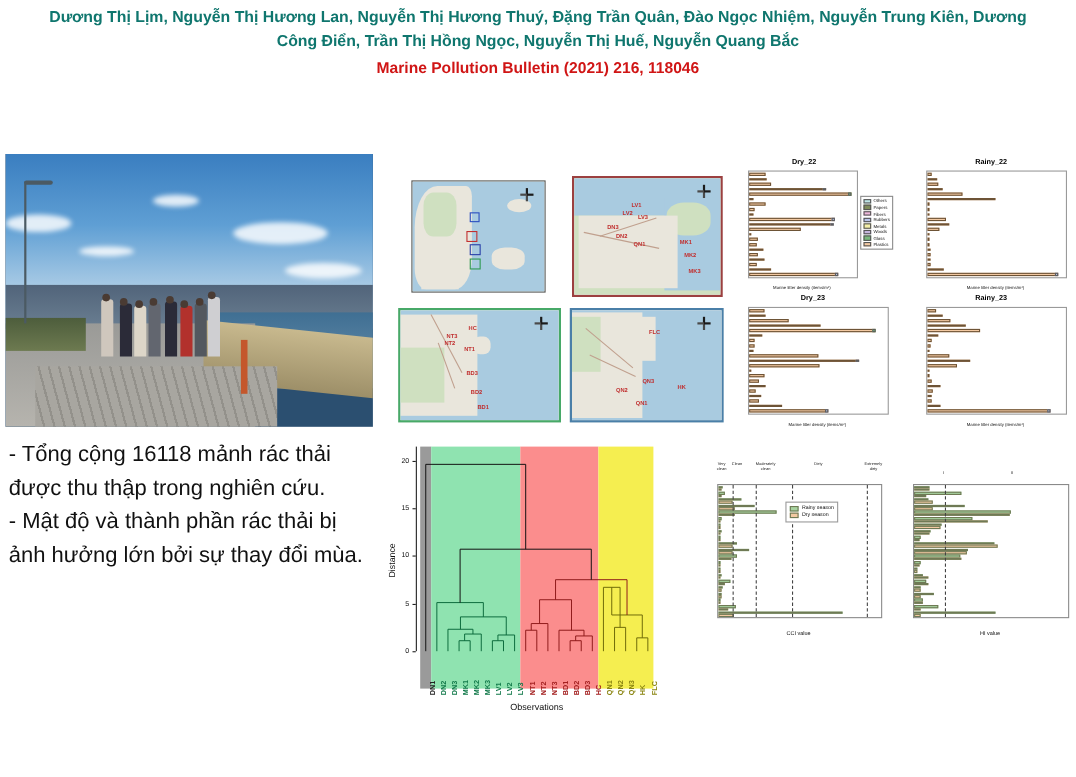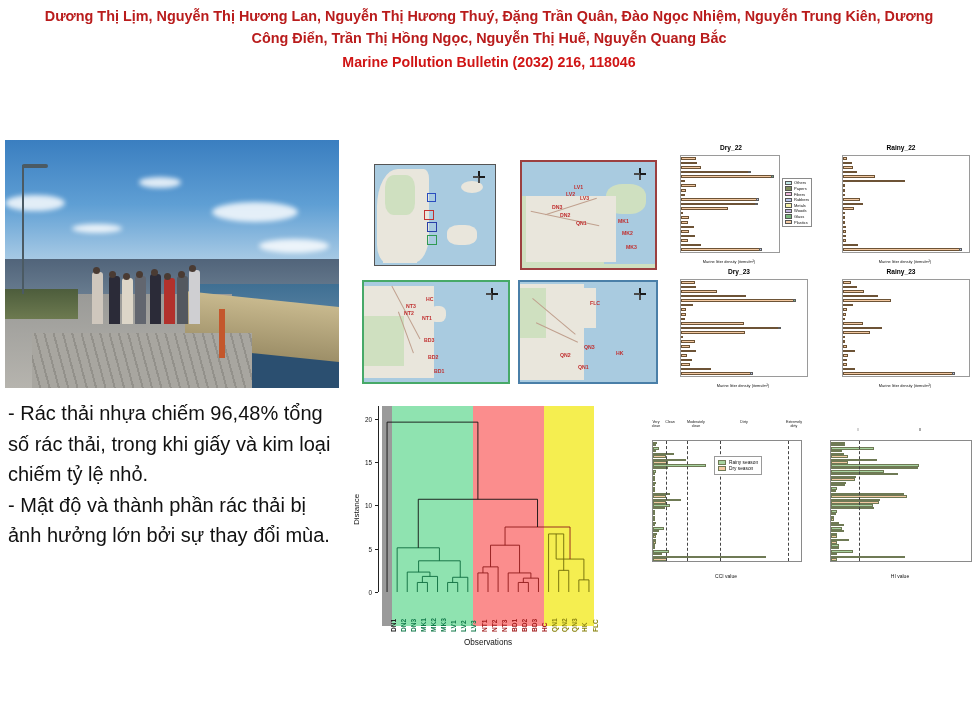--- a/index.html
+++ b/index.html
@@ -11,21 +11,21 @@
   }
   .poster{position:absolute;inset:0;}
 
   
   .header{position:absolute;left:0;top:0;width:978px;height:132px;text-align:center;}
   .title{
     color:#1a1aa8;font-weight:bold;font-size:19.5px;line-height:25px;
     letter-spacing:-0.1px;padding:8px 60px 0 60px;
   }
   .authors{
-    color:#b91c1c;font-weight:bold;font-size:14.4px;line-height:22px;
+    color:#0f766e;font-weight:bold;font-size:14.4px;line-height:22px;
     padding:5px 42px 0 42px;
   }
   .journal{
     color:#d01515;font-weight:bold;font-size:14.2px;line-height:18px;padding-top:4px;
   }
 
   
   .photo{
     position:absolute;left:5px;top:140px;width:334px;height:248px;
     overflow:hidden;background:#2b4f70;
@@ -121,21 +121,21 @@
   }
   .bullets p{margin:0;}
 </style>
 </head>
 <body>
 
 <div class="poster">
 
   <div class="header">
     <div class="authors">Dương Thị Lịm, Nguyễn Thị Hương Lan, Nguyễn Thị Hương Thuý, Đặng Trần Quân, Đào Ngọc Nhiệm, Nguyễn Trung Kiên, Dương Công Điển, Trần Thị Hồng Ngọc, Nguyễn Thị Huế, Nguyễn Quang Bắc</div>
-    <div class="journal">Marine Pollution Bulletin (2032) 216, 118046</div>
+    <div class="journal">Marine Pollution Bulletin (2021) 216, 118046</div>
   </div>
 
   <div class="photo">
     <div class="ph-sky"></div>
     <div class="ph-cloud" style="left:0%;top:22%;width:60px;height:16px;"></div>
     <div class="ph-cloud" style="left:40%;top:15%;width:42px;height:11px;"></div>
     <div class="ph-cloud" style="left:62%;top:25%;width:86px;height:20px;"></div>
     <div class="ph-cloud" style="left:76%;top:40%;width:70px;height:14px;"></div>
     <div class="ph-cloud" style="left:20%;top:34%;width:50px;height:9px;"></div>
     <div class="ph-mtnband"></div>
@@ -620,17 +620,17 @@
           <div class="ip-tmark" style="left: 112px;"></div>
           <div class="ip-tmark" style="left: 140px;"></div>
         </div>
         <div class="ip-xlab" style="left: 24px; top: 165px; width: 140px;">HI value</div>
         <div class="ip-cat" style="left: 38px; top: 20px; width: 28px;">I</div>
         <div class="ip-cat" style="left: 100px; top: 20px; width: 28px;">II</div>
       </div>
   </div>
 
   <div class="bullets">
-    <p>- Rác thải nhựa chiếm 96,48% tổng số rác thải, trong khi giấy và kim loại chiếm tỷ lệ nhỏ.</p>
+    <p>- Tổng cộng 16118 mảnh rác thải được thu thập trong nghiên cứu.</p>
     <p>- Mật độ và thành phần rác thải bị ảnh hưởng lớn bởi sự thay đổi mùa.</p>
   </div>
 
 </div>
 
 </body></html>

